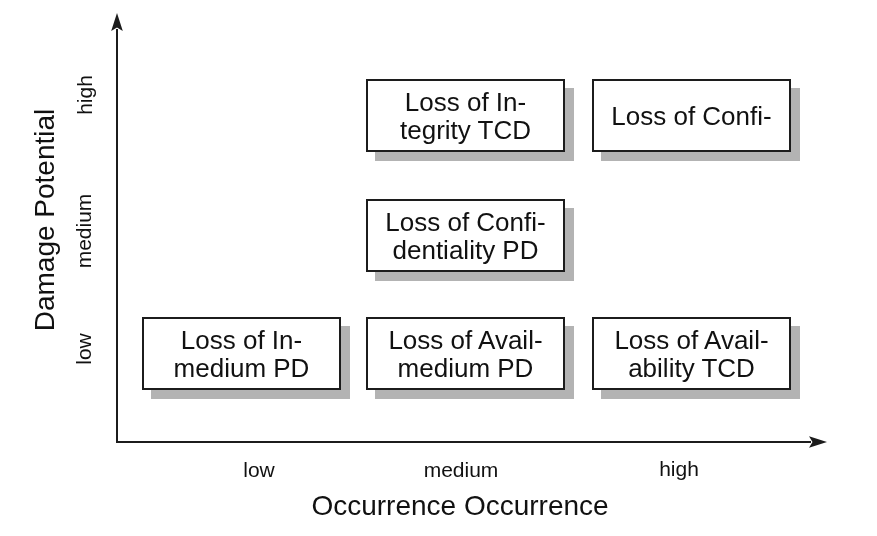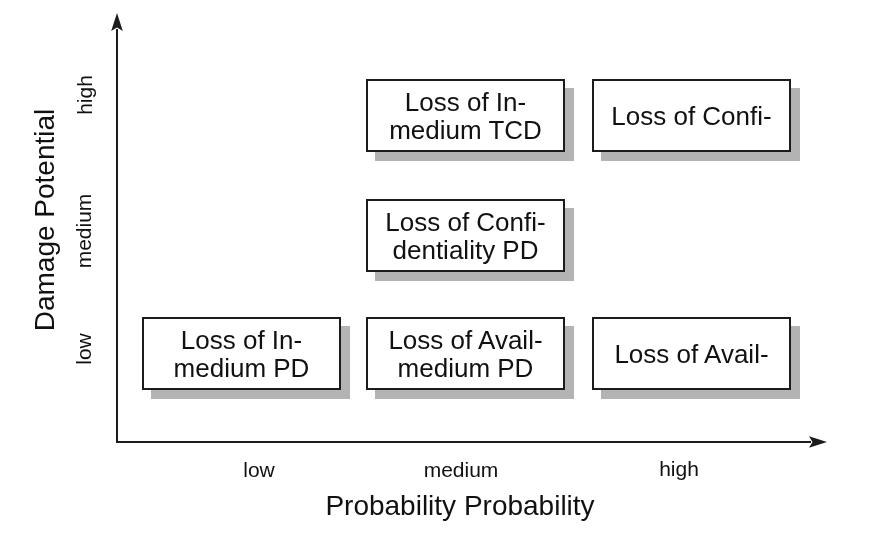--- a/index.html
+++ b/index.html
@@ -88,41 +88,42 @@
     <polygon points="117,13 111.2,31 117,27.5 122.8,31" fill="#1c1c1c"></polygon>
     <line x1="116" y1="442" x2="811" y2="442" stroke-width="2" stroke="#1c1c1c"></line>
     <polygon points="827,442 809,436.2 812.5,442 809,447.8" fill="#1c1c1c"></polygon>
   </svg>
 
   <div class="axis-title y-title">Damage Potential</div>
   <div class="tick y-tick y-tick-high">high</div>
   <div class="tick y-tick y-tick-medium">medium</div>
   <div class="tick y-tick y-tick-low">low</div>
 
-  <div class="axis-title x-title">Probability Probability</div>
+  <div class="axis-title x-title">Occurrence Occurrence</div>
   <div class="tick x-tick x-tick-low">low</div>
   <div class="tick x-tick x-tick-medium">medium</div>
   <div class="tick x-tick x-tick-high">high</div>
 
   <div class="mbox pos-int-tcd">
     <span class="bline">Loss of In-</span>
-    <span class="bline">medium TCD</span>
+    <span class="bline">tegrity TCD</span>
   </div>
   <div class="mbox pos-conf-tcd">
     <span class="bline">Loss of Confi-</span>
   </div>
   <div class="mbox pos-conf-pd">
     <span class="bline">Loss of Confi-</span>
     <span class="bline">dentiality PD</span>
   </div>
   <div class="mbox pos-int-pd">
     <span class="bline">Loss of In-</span>
     <span class="bline">medium PD</span>
   </div>
   <div class="mbox pos-avail-pd">
     <span class="bline">Loss of Avail-</span>
     <span class="bline">medium PD</span>
   </div>
   <div class="mbox pos-avail-tcd">
     <span class="bline">Loss of Avail-</span>
+    <span class="bline">ability TCD</span>
   </div>
 
 </div>
 
 </body></html>

